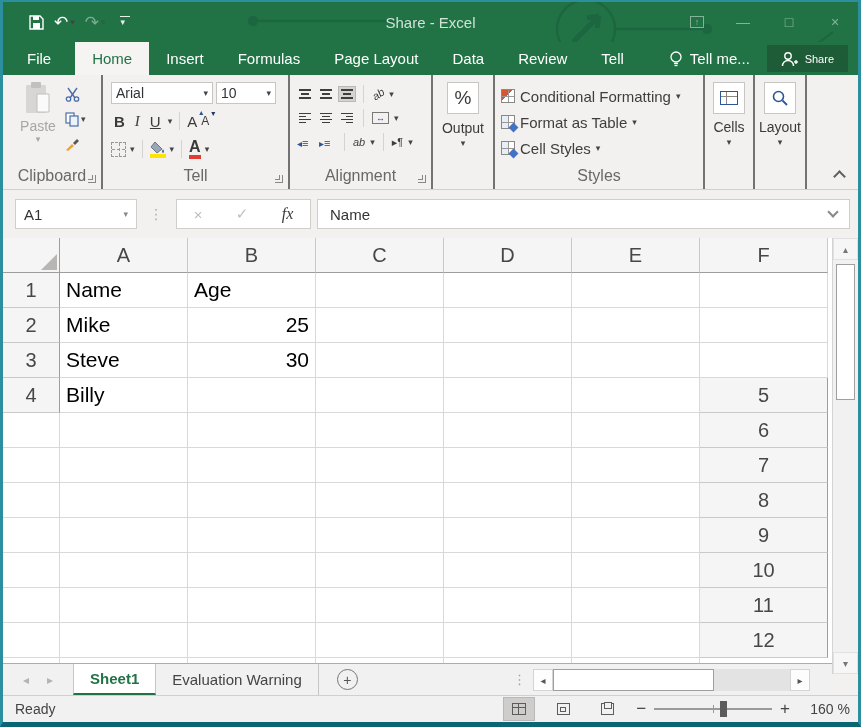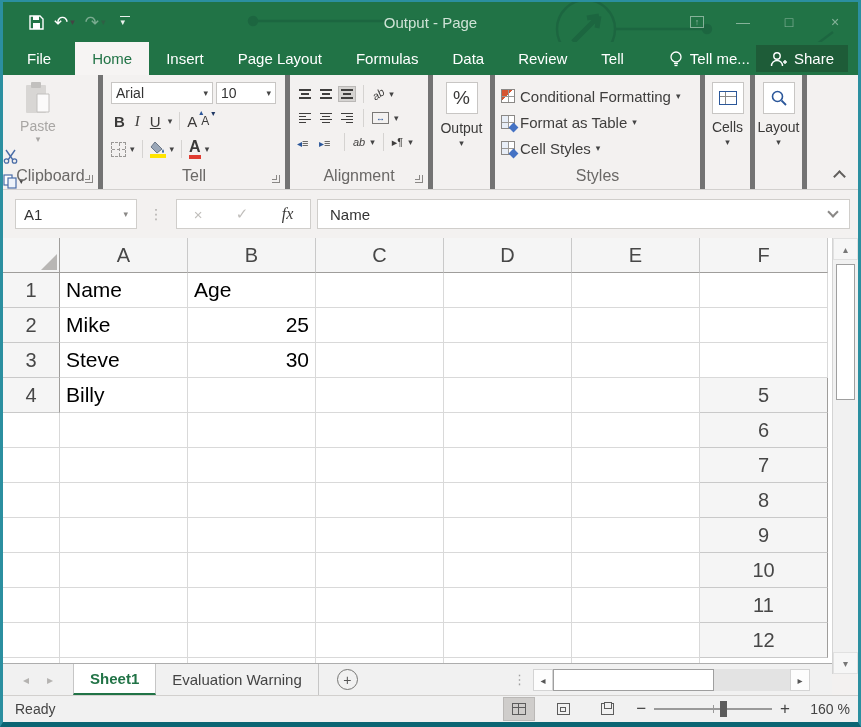--- a/index.html
+++ b/index.html
@@ -23,26 +23,26 @@
   .winctl .wbtn { width:46px; height:40px; display:flex; align-items:center; justify-content:center;
                   color:rgba(255,255,255,.45); font-size:14px; }
   .ribbon-display-icon { width:14px; height:12px; border:1px solid rgba(255,255,255,.45); display:flex; align-items:center; justify-content:center; font-size:9px; }
 
   
   .tabrow { position:absolute; left:0; top:40px; width:855px; height:33px; background:#217346; display:flex; align-items:stretch; }
   .tab { color:#fff; font-size:15px; display:flex; align-items:center; padding:0 17px; cursor:default; position:relative; z-index:2;}
   .tab.file { padding:0 24px; }
   .tab.active { background:#f6f4f3; color:#217346; }
   .tellme { color:#fff; font-size:15px; display:flex; align-items:center; gap:7px; padding:0 14px; margin-left:14px; z-index:2;}
-  .share { position:absolute; right:10px; top:3px; bottom:3px; background:#1e5c38; color:#fff; font-size:15px;
+  .share { position:absolute; right:10px; top:3px; bottom:3px; background:#1e5c38; color:#fff; font-size:11px;
            display:flex; align-items:center; gap:7px; padding:0 14px; z-index:2;}
 
   
   .ribbon { position:absolute; left:0; top:73px; width:855px; height:115px; background:#f3f1f0; border-bottom:1px solid #d2d0ce; display:flex; }
-  .group { position:relative; height:100%; border-right:5px solid #737373; padding-top:7px; }
+  .group { position:relative; height:100%; border-right:2px solid #737373; padding-top:7px; }
   .grp-label { position:absolute; bottom:4px; left:0; right:0; text-align:center; font-size:16px; color:#6a6866; }
   .dlg { position:absolute; bottom:6px; right:5px; width:8px; height:8px; border-right:1.5px solid #8a8886; border-bottom:1.5px solid #8a8886; }
   .dlg:after{ content:""; position:absolute; right:2px; bottom:2px; width:4px; height:4px; border-right:1.5px solid #8a8886; border-bottom:1.5px solid #8a8886;}
   .dd { font-size:9px; color:#444; }
 
   
   .g-clip { width:100px; }
   .paste-big { width:54px; margin-left:8px; display:flex; flex-direction:column; align-items:center; color:#a8a6a4; font-size:14px; float:left;}
   .clip-right { float:left; width:34px; display:flex; flex-direction:column; gap:7px; padding-top:3px; }
   .mini { height:18px; display:flex; align-items:center; gap:2px; }
@@ -205,37 +205,37 @@
         <span class="dd">▾</span>
       </span>
       <span class="qat-btn dim">
         <span>↷</span>
         <span class="dd">▾</span>
       </span>
       <span class="qat-sep">
         <span>▾</span>
       </span>
     </div>
-    <div class="title-text">Output - Page</div>
+    <div class="title-text">Share - Excel</div>
     <div class="winctl">
       <span class="wbtn">
         <span class="ribbon-display-icon">↑</span>
       </span>
       <span class="wbtn">—</span>
       <span class="wbtn">□</span>
       <span class="wbtn">×</span>
     </div>
   </div>
 
   <div class="tabrow">
     <span class="tab file">File</span>
     <span class="tab active">Home</span>
     <span class="tab">Insert</span>
+    <span class="tab">Formulas</span>
     <span class="tab">Page Layout</span>
-    <span class="tab">Formulas</span>
     <span class="tab">Data</span>
     <span class="tab">Review</span>
     <span class="tab">Tell</span>
     <span class="tellme">
       <svg width="14" height="18" viewBox="0 0 14 18">
         <circle cx="7" cy="7" r="5" fill="none" stroke="#fff" stroke-width="1.3"></circle>
         <line x1="5" y1="13.5" x2="9" y2="13.5" stroke="#fff" stroke-width="1.3"></line>
         <line x1="5.5" y1="15.5" x2="8.5" y2="15.5" stroke="#fff" stroke-width="1.3"></line>
       </svg>
       <span>Tell me...</span>

